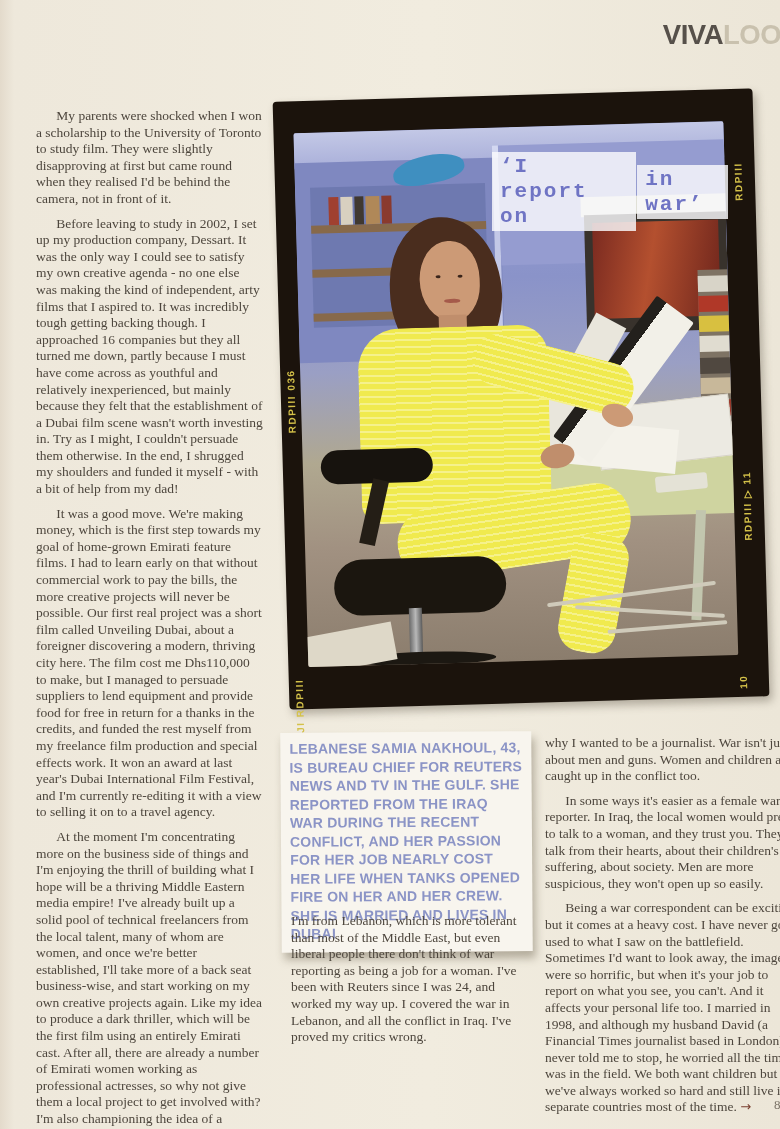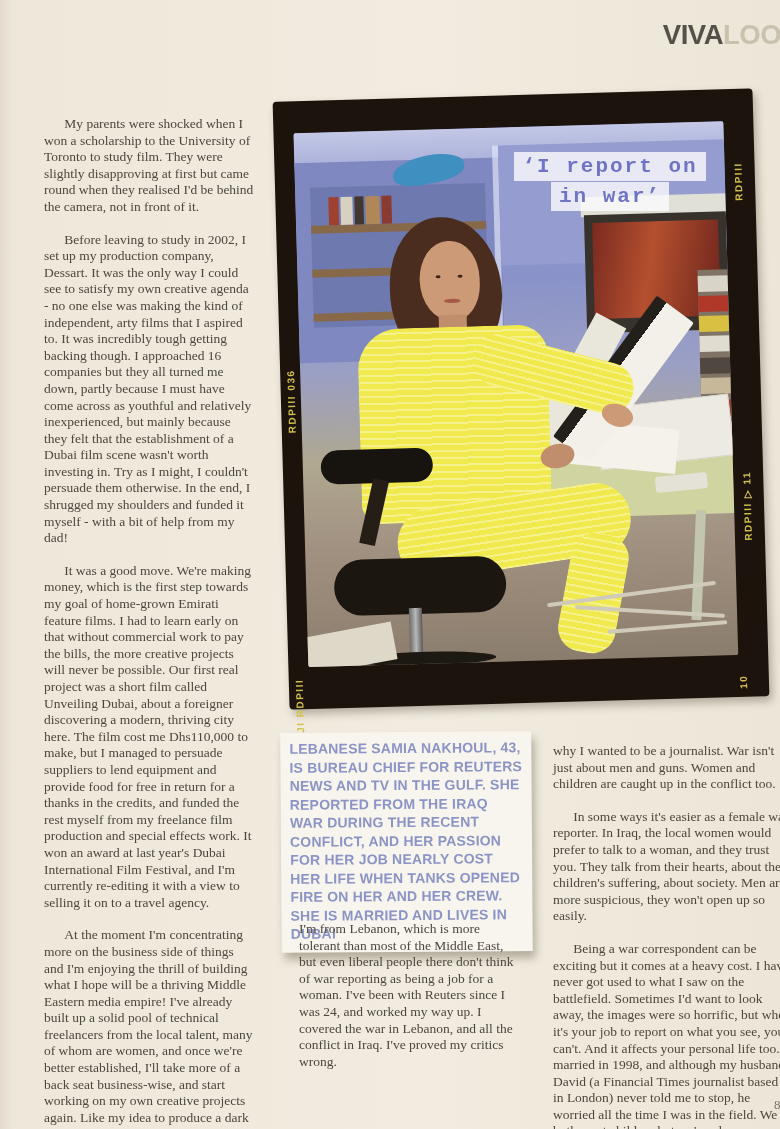--- a/index.html
+++ b/index.html
@@ -10,21 +10,21 @@
     font-family:"Liberation Serif",serif;
   }
   
   .masthead{position:absolute; top:20px; left:664px; white-space:nowrap;
     font-family:"Liberation Sans",sans-serif; font-weight:bold; font-size:27px;
     letter-spacing:-0.5px; transform:scaleX(1.02);}
   .brand-bold{color:#56504a;}
   .brand-tail{color:#c9c1ae;}
   
   .col{position:absolute; color:#4d463d; font-size:13.5px; line-height:16.6px; text-align:left;}
-  .col p{margin:16px;}
+  .col p{margin:8px;}
   .col p.indent{text-indent:1.5em;}
   #left-col{left:28px; top:100px; width:243px;}
   #mid-col{left:283px; top:905px; width:248px;}
   #right-col{left:537px; top:727px; width:270px;}
   .cont-arrow{color:#7a4030; font-family:"DejaVu Sans",sans-serif; font-size:13px;}
   
   #film-frame{position:absolute; left:281px; top:95px; width:480px; height:608px;
     background:#1b130c; transform:rotate(-1.6deg); border-radius:4px;
     box-shadow:3px 5px 8px rgba(70,60,45,0.35);}
   .film-label{position:absolute; white-space:nowrap; color:#d4c149;
@@ -99,21 +99,21 @@
   #ph-pole{left:102px;top:478px;width:13px;height:58px;background:linear-gradient(90deg,#6a6a6a,#b8b8b8,#5a5a5a);}
   #ph-base{left:48px;top:522px;width:140px;height:14px;background:#1c1812;border-radius:50%;}
   #ph-floorpaper{left:-8px;top:498px;width:95px;height:38px;background:#ded8c8;transform:rotate(-9deg);}
   .cable{height:4px;background:#cfcaba;border-radius:3px;}
   #cb1{left:240px;top:468px;width:170px;transform:rotate(-6deg);}
   #cb2{left:268px;top:486px;width:150px;transform:rotate(5deg);}
   #cb3{left:300px;top:502px;width:120px;transform:rotate(-3deg);}
   #ph-plug{left:352px;top:352px;width:52px;height:16px;background:#e4e2d6;border-radius:3px;transform:rotate(-4deg);}
   
   #pull-quote{position:absolute; left:492px; top:152px; width:236px;
-    display:flex; flex-direction:column; align-items:center; gap:1px;}
+    display:flex; flex-direction:row; align-items:center; gap:1px;}
   #pull-quote span{display:inline-block; background:rgba(250,250,253,0.82);
     color:#6f74c4; font-family:"Liberation Mono",monospace; font-weight:bold;
     font-size:21px; line-height:25px; letter-spacing:2px; padding:2px 8px;}
   
   #caption-block{position:absolute; left:281px; top:732px; width:251px; min-height:162px;
     background:#f8f5ee; transform:rotate(-0.4deg);
     box-shadow:3px 7px 9px rgba(90,80,60,0.4);}
   #caption-block p{margin:0; padding:7px 9px 9px 9px;
     font-family:"Liberation Sans",sans-serif; font-weight:bold; font-size:14px;
     line-height:18.5px; color:#8b94c6; letter-spacing:0.2px;}

